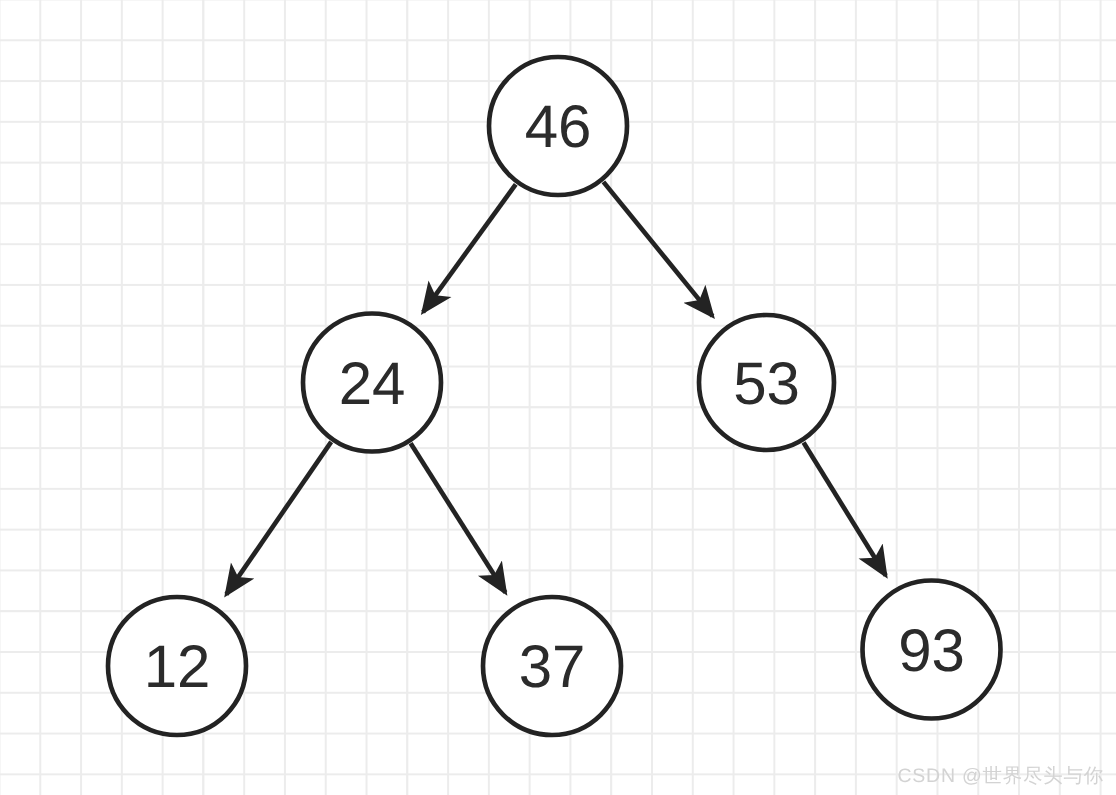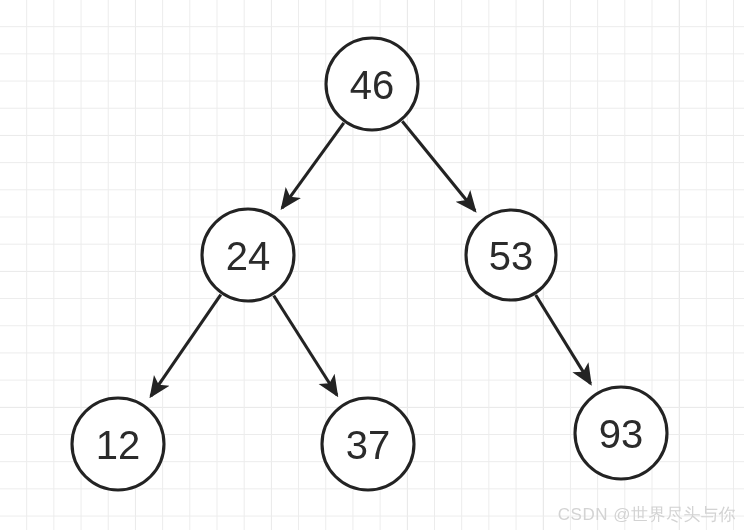--- a/index.html
+++ b/index.html
@@ -59,21 +59,21 @@
     font-size: 40px;
     text-anchor: middle;
     dominant-baseline: central;
   }
 
   .watermark {
     position: absolute;
     right: 8px;
     bottom: 4px;
     font-family: "Liberation Sans", sans-serif;
-    font-size: 17px;
+    font-size: 13px;
     color: #d3d3d3;
     letter-spacing: 0.5px;
     white-space: nowrap;
     user-select: none;
   }
 </style>
 </head>
 <body>
 
 <div id="canvas">

